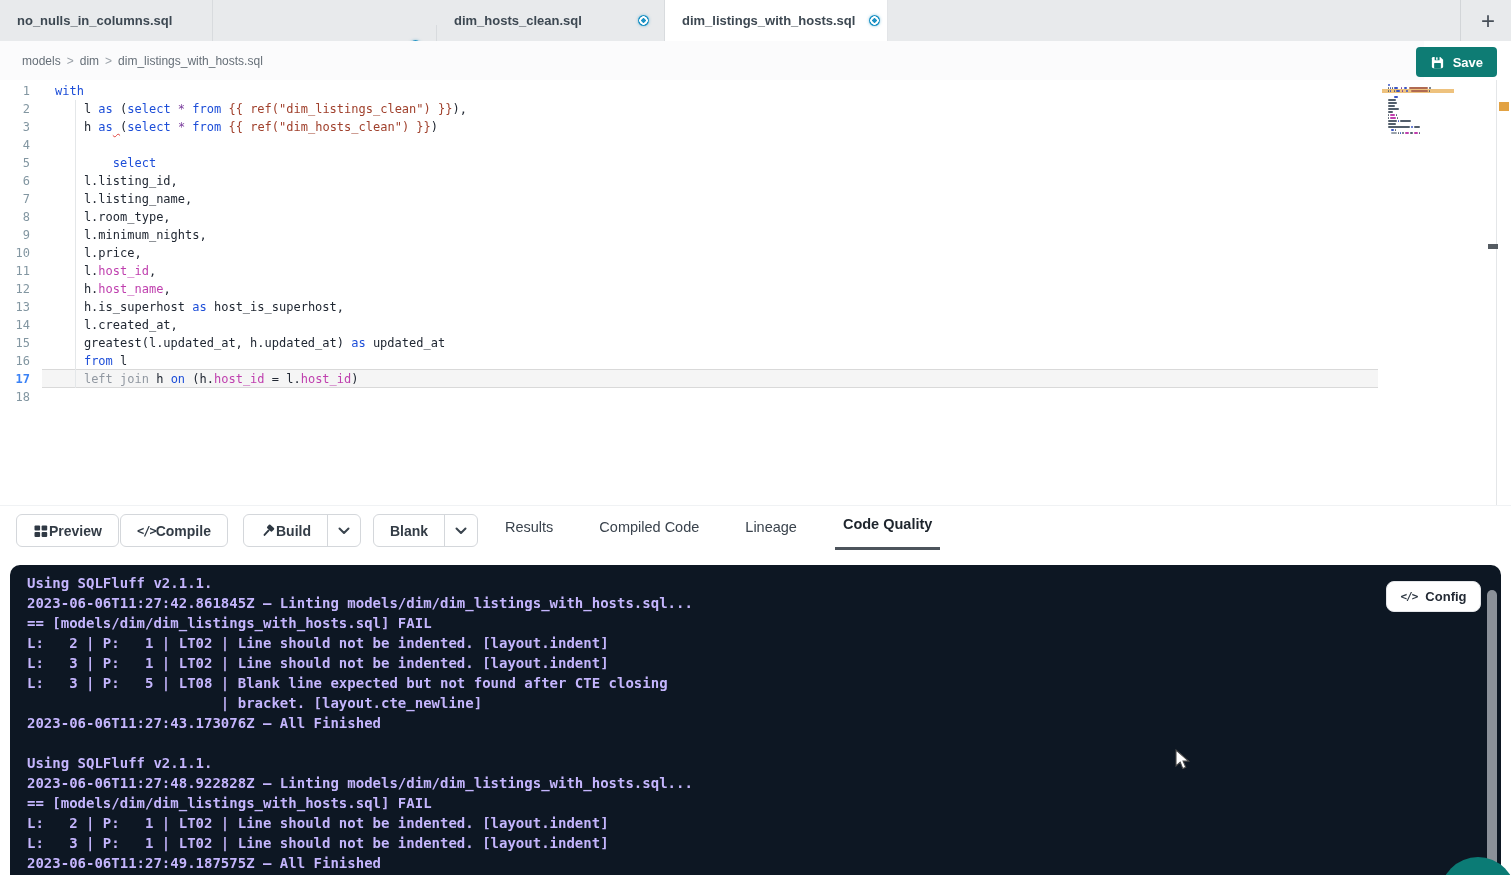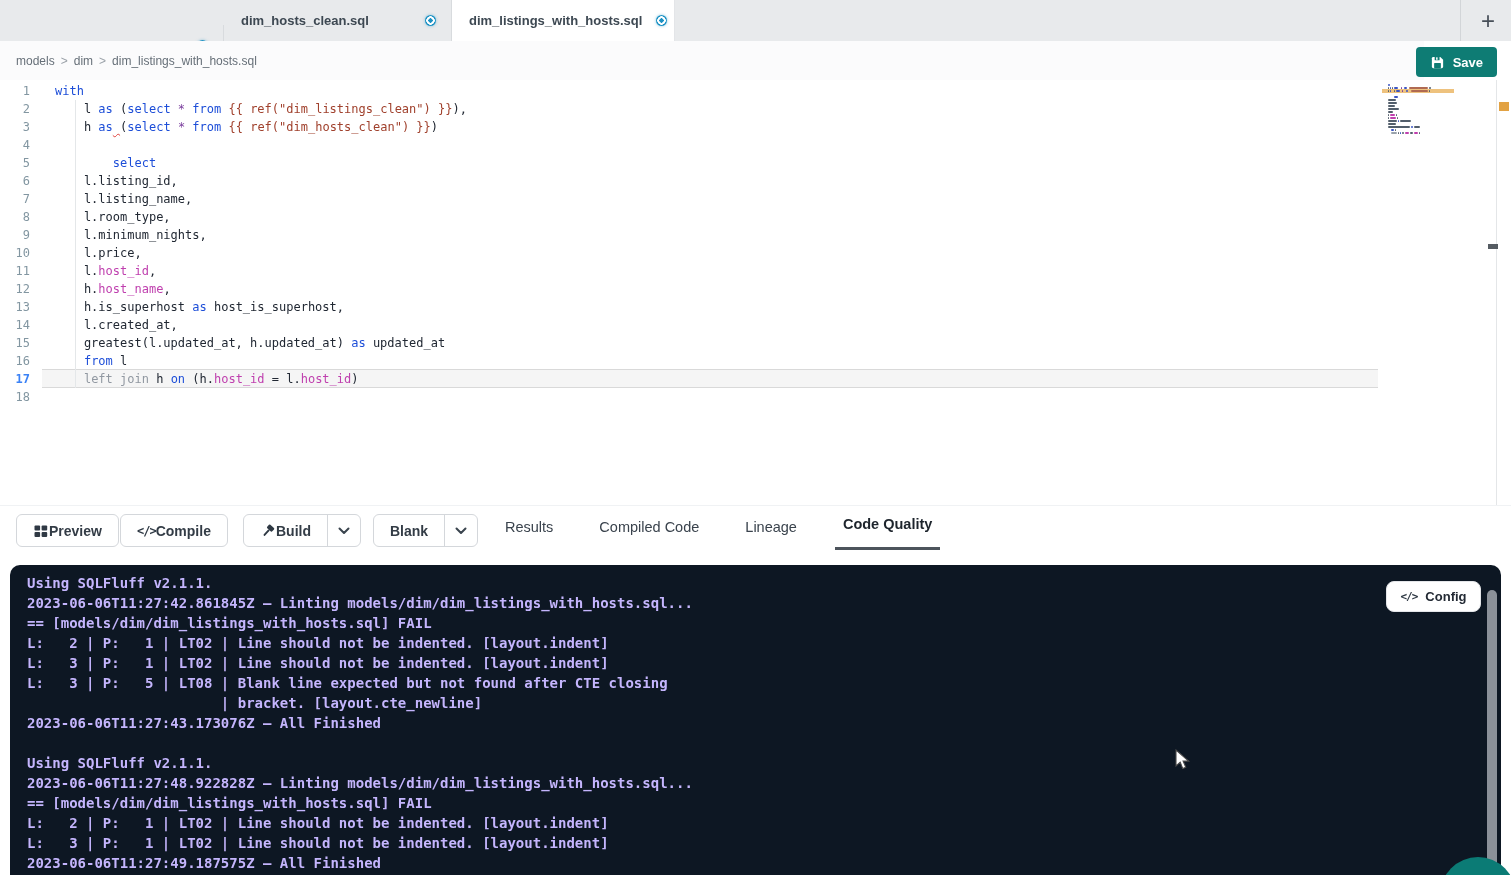--- a/index.html
+++ b/index.html
@@ -18,21 +18,21 @@
     background:radial-gradient(circle, #1d92c4 0 26%, #ffffff 30% 52%, #1d92c4 56% 100%);
     box-shadow:0 0 3px rgba(29,146,196,.5); flex:0 0 auto; }
   .tab .tab-label { margin-right:14px; }
   .tabbar-rest { flex:1; display:flex; justify-content:flex-end; align-items:center; }
   .tab-divider { width:1px; height:41px; background:#d2d5d8; margin-right:12px; }
   .newtab { width:30px; height:30px; margin-right:8px; display:flex; align-items:center;
     justify-content:center; font-size:24px; font-weight:400; color:#474f58; cursor:pointer; }
 
   
   .crumbbar { position:absolute; top:41px; left:0; width:1424px; height:39px;
-    background:#fbfbfc; display:flex; align-items:center; padding-left:16px; }
+    background:#fbfbfc; display:flex; align-items:center; padding-left:22px; }
   .crumb { font-size:12px; color:#666f78; }
   .crumb-sep { font-size:12px; color:#9aa1a8; margin:0 6px; }
   .savebtn { position:absolute; top:47px; right:14px; height:30px; padding:0 14px;
     background:#0e7c74; border:none; border-radius:4px; color:#fff; font-size:13px;
     font-weight:700; display:flex; align-items:center; gap:8px; cursor:pointer;
     font-family:"Liberation Sans", sans-serif; }
 
   
   .editor { position:absolute; top:80px; left:0; width:1511px; height:425px; background:#fff; }
   .active-line-bg { position:absolute; left:42px; top:289px; width:1336px; height:19px;
@@ -100,20 +100,23 @@
   .help-bubble { position:absolute; left:1440px; top:857px; width:76px; height:76px;
     border-radius:50%; background:#0b7b75; }
 
   .cursor { position:absolute; left:1175px; top:749px; z-index:50; }
 </style>
 </head>
 <body>
 
 <div class="tabbar">
   <div id="tabs-container" style="display:flex;">
+      <div class="tab" style="width: 213px;">
+        <span class="tab-label">no_nulls_in_columns.sql</span>
+      </div>
       <div class="tab" style="width: 224px; margin-top: 25px;">
         <span class="tab-label">dim_listings_clean.sql</span>
         <span class="dot"></span>
       </div>
       <div class="tab" style="width: 228px;">
         <span class="tab-label">dim_hosts_clean.sql</span>
         <span class="dot"></span>
       </div>
       <div class="tab active" style="width: 223px;">
         <span class="tab-label">dim_listings_with_hosts.sql</span>

